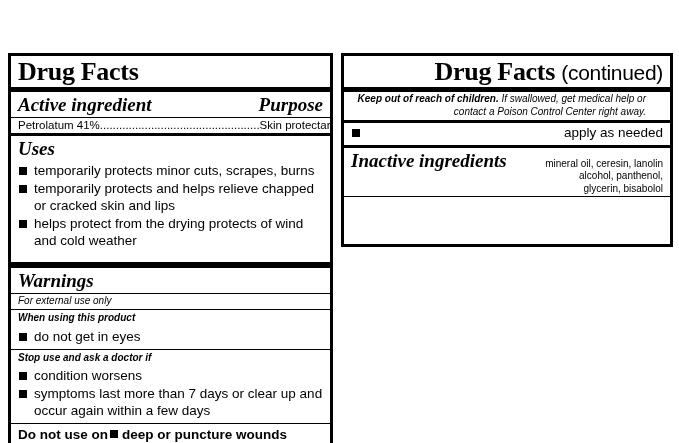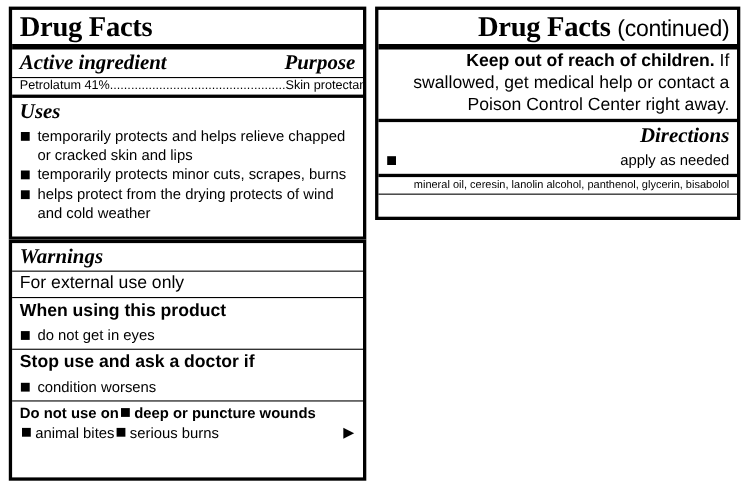--- a/index.html
+++ b/index.html
@@ -19,20 +19,21 @@
     width: 679px;
     height: 443px;
     box-sizing: border-box;
     padding: 6px;
   }
   .panel {
     position: absolute;
     box-sizing: border-box;
     border: 3px solid #000;
     background: #fff;
+    margin-top: 47px;
   }
   
   #panel-left-top {
     left: 8px;
     top: 6px;
     width: 325px;
     height: 212px;
   }
   #panel-left-bottom {
     left: 8px;
@@ -94,23 +95,24 @@
   .sec-head .inline-body {
     font-family: "Liberation Sans", sans-serif;
     font-style: normal;
     font-weight: normal;
     font-size: 10px;
     line-height: 1.22;
     flex: 1;
     padding-left: 6px;
   }
   .body {
-    font-size: 16px;
+    font-size: 10px;
     line-height: 1.25;
-    padding: 1px 7px 2px 7px;
+    padding: 1px 24px 2px 7px;
+    font-style: italic;
   }
   .body.bold {
     font-weight: bold;
   }
   .dots-line {
     font-size: 11.5px;
     padding: 1px 7px 2px 7px;
     white-space: nowrap;
     overflow: hidden;
   }
@@ -181,41 +183,42 @@
     <div class="sec-head with-purpose">
       <span>Active ingredient</span>
       <span>Purpose</span>
     </div>
     <div class="rule-thin"></div>
     <div class="dots-line">Petrolatum 41%..................................................Skin protectant (ointment)</div>
 
     <div class="rule-med"></div>
     <div class="sec-head">Uses</div>
     <ul class="bullets">
+      <li>temporarily protects minor cuts, scrapes, burns</li>
       <li>temporarily protects and helps relieve chapped or cracked skin and lips</li>
-      <li>temporarily protects minor cuts, scrapes, burns</li>
       <li>helps protect from the drying protects of wind and cold weather</li>
     </ul>
   </div>
 
   <div class="panel" id="panel-left-bottom">
     <div class="sec-head">Warnings</div>
     <div class="rule-thin"></div>
     <div class="body">For external use only</div>
     <div class="rule-thin"></div>
 
     <div class="body bold pad-t">When using this product</div>
     <ul class="bullets">
       <li>do not get in eyes</li>
     </ul>
     <div class="rule-thin"></div>
 
     <div class="body bold pad-t">Stop use and ask a doctor if</div>
     <ul class="bullets">
       <li>condition worsens</li>
+      <li>symptoms last more than 7 days or clear up and occur again within a few days</li>
     </ul>
     <div class="rule-thin"></div>
 
     <div class="inline-bullet-line pad-t">
       <span>Do not use on</span><span class="sq"></span><span class="norm">deep or puncture wounds</span>
     </div>
     <div class="arrow-row">
       <span class="sq"></span><span>animal bites</span><span class="sq"></span><span>serious burns</span>
       <span class="arrow">▶</span>
     </div>
@@ -227,25 +230,25 @@
       <span class="cont">(continued)</span>
     </div>
     <div class="rule-thick"></div>
 
     <div class="body">
       <b>Keep out of reach of children.</b>
       <span>If swallowed, get medical help or contact a Poison Control Center right away.</span>
     </div>
 
     <div class="rule-med"></div>
-    <div class="sec-head">Directions</div>
     <ul class="bullets">
       <li>apply as needed</li>
     </ul>
 
     <div class="rule-med"></div>
     <div class="sec-head with-purpose">
+      <span class="nowrap">Inactive ingredients</span>
       <span class="inline-body">mineral oil, ceresin, lanolin alcohol, panthenol, glycerin, bisabolol</span>
     </div>
     <div class="rule-thin"></div>
   </div>
 
 </div>
 
 </body></html>

